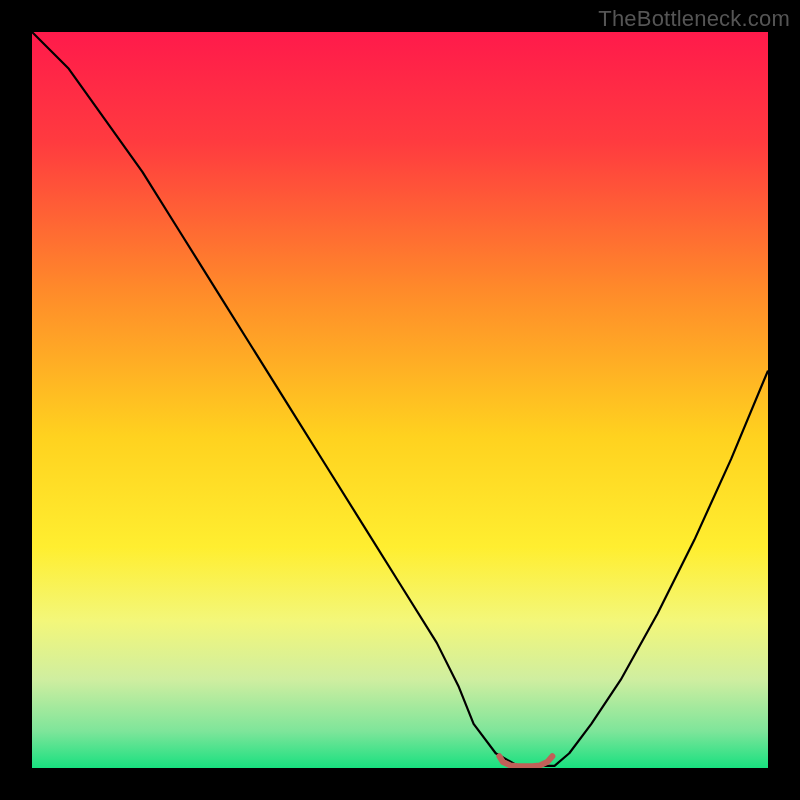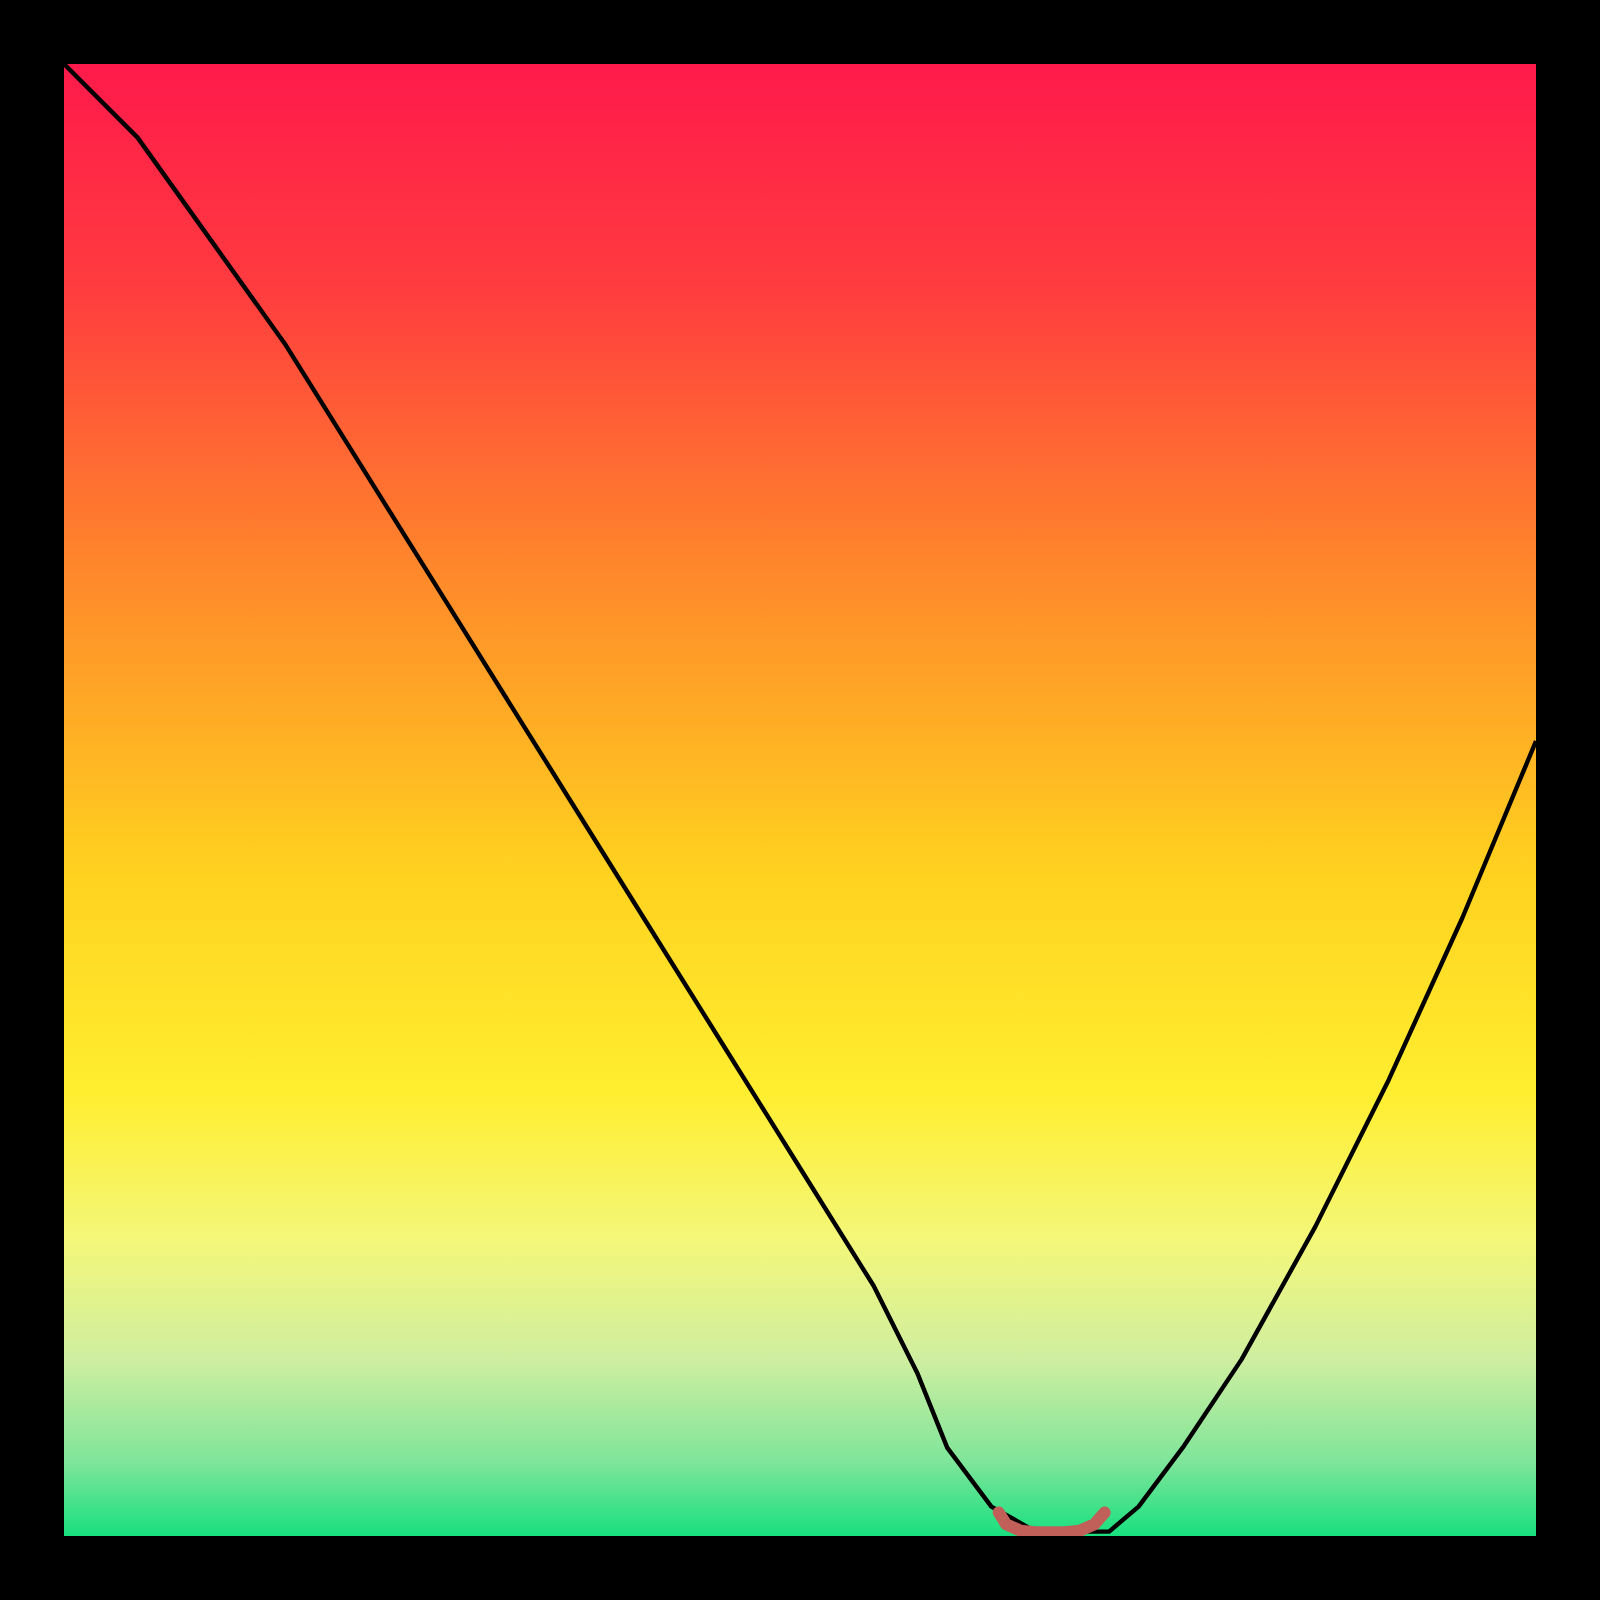--- a/index.html
+++ b/index.html
@@ -36,20 +36,21 @@
     user-select: none;
   }
   svg {
     display: block;
   }
 </style>
 </head>
 <body>
 
 <div class="frame">
+  <div class="watermark">TheBottleneck.com</div>
   <div class="plot">
     <svg id="chart-svg" width="736" height="736" viewBox="0 0 736 736" preserveAspectRatio="none">
       <defs>
         <linearGradient id="bg-grad" x1="0" y1="0" x2="0" y2="1">
             <stop offset="0%" stop-color="#ff1a4b"></stop>
             <stop offset="15%" stop-color="#ff3b3f"></stop>
             <stop offset="35%" stop-color="#ff8a2a"></stop>
             <stop offset="55.00000000000001%" stop-color="#ffd21f"></stop>
             <stop offset="70%" stop-color="#ffee30"></stop>
             <stop offset="80%" stop-color="#f3f77a"></stop>

